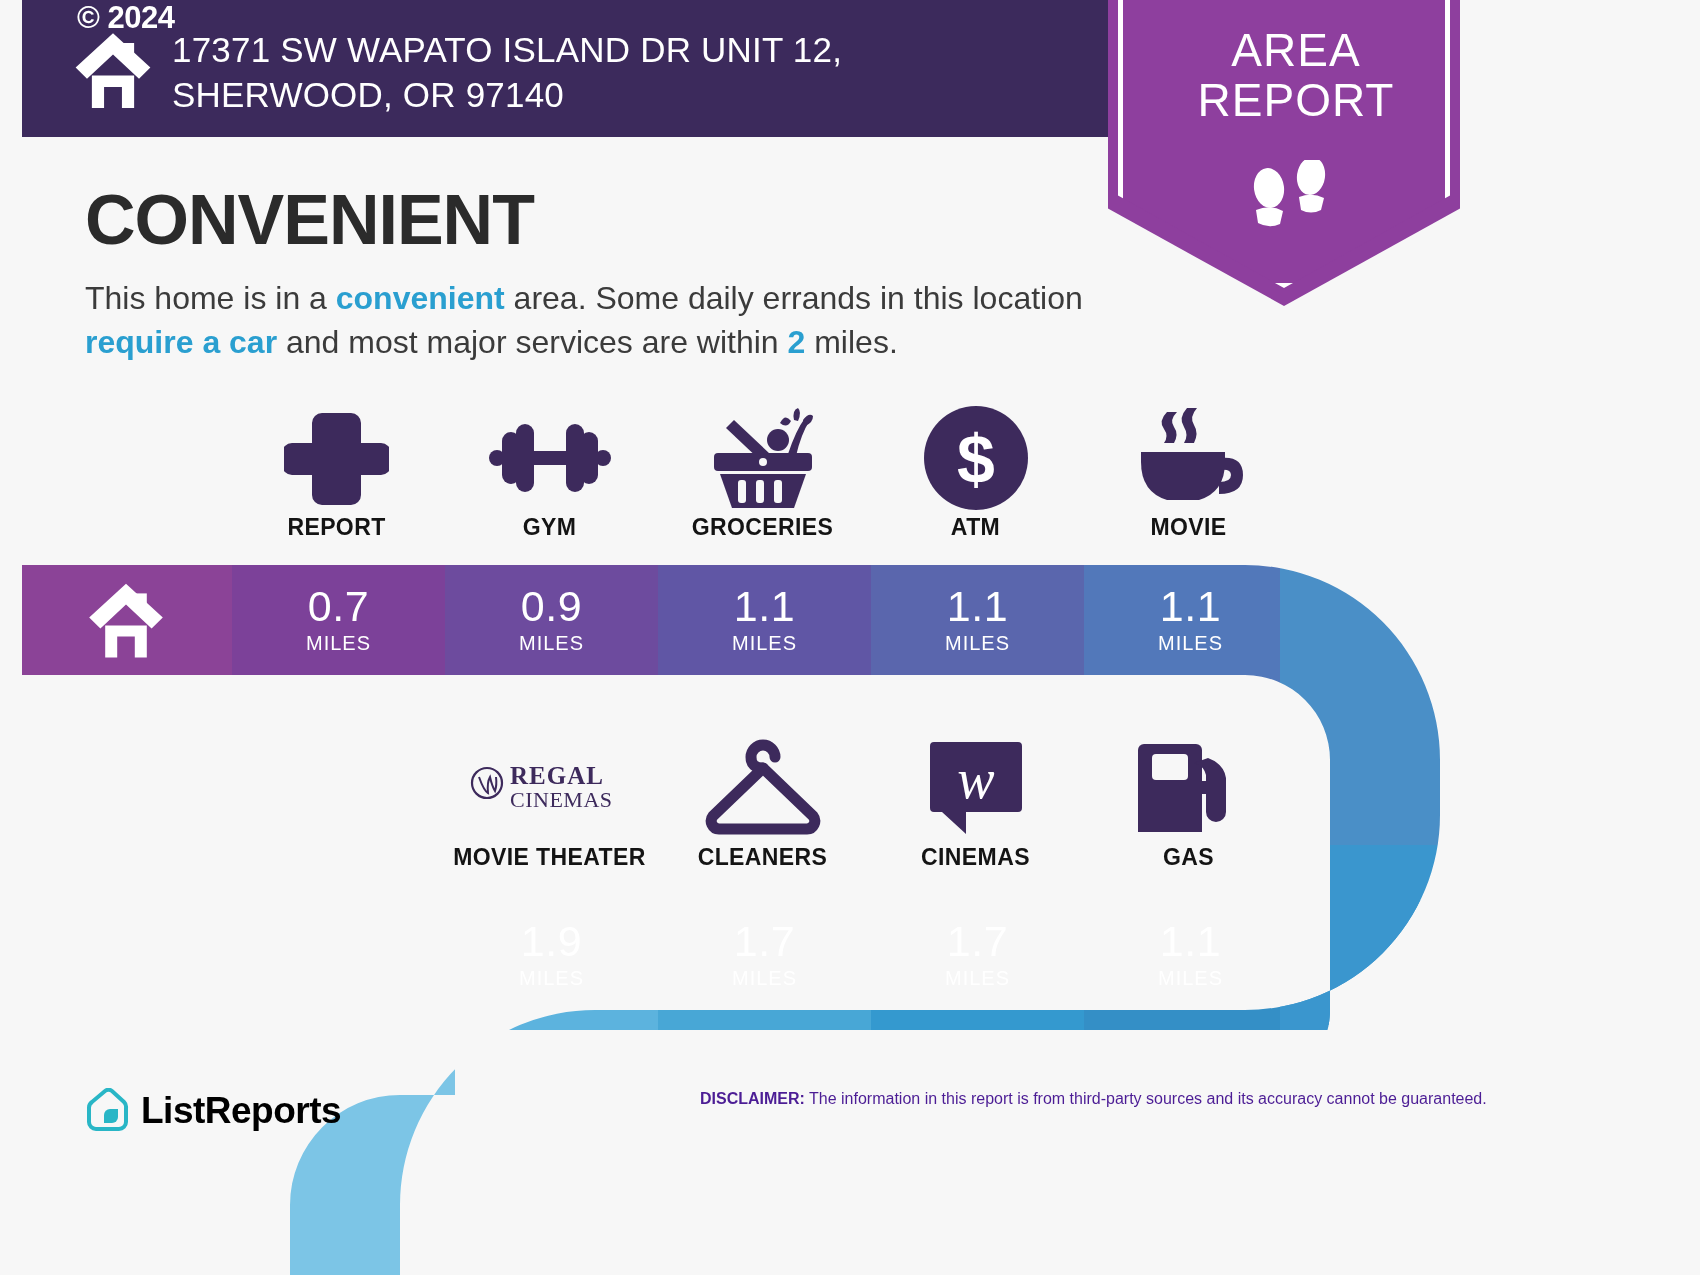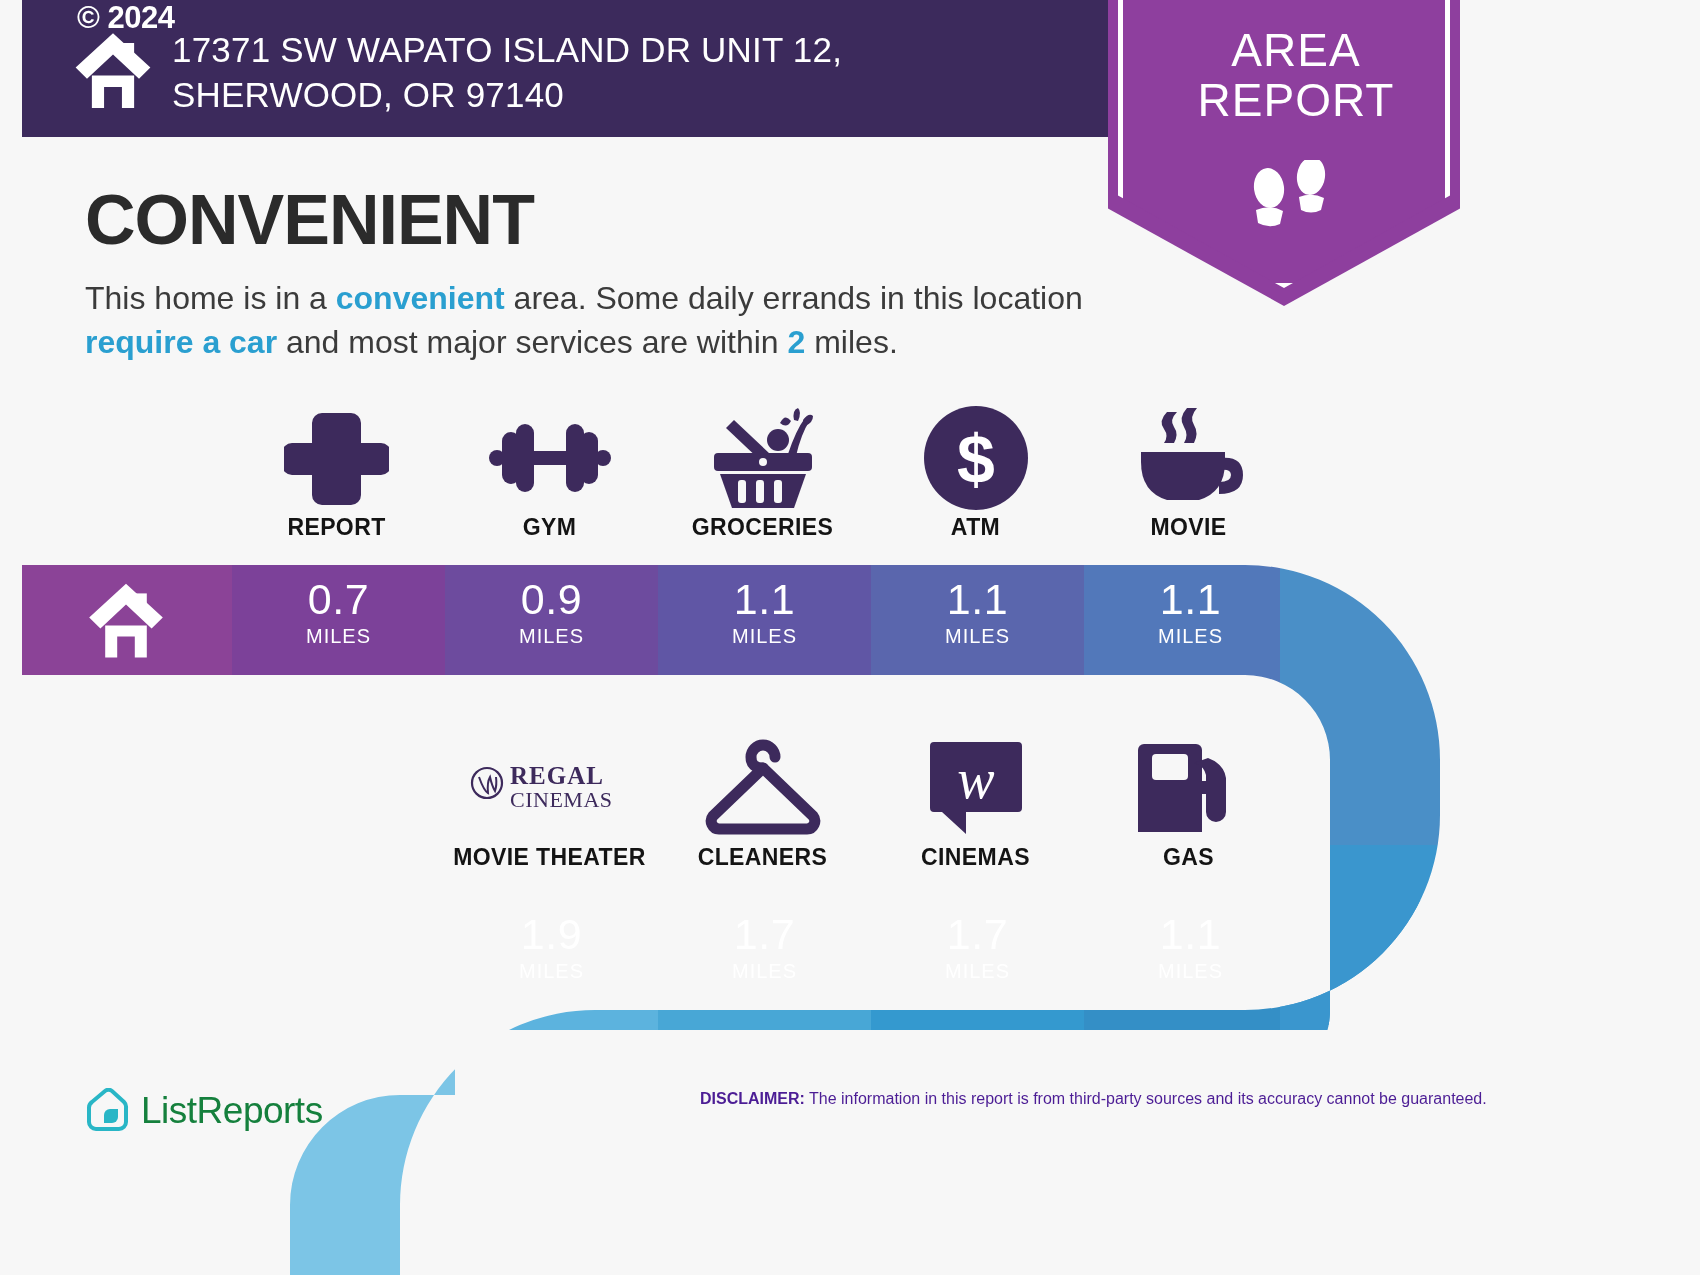--- a/index.html
+++ b/index.html
@@ -79,28 +79,28 @@
   .cellicon{position:absolute;top:0;width:213px;height:155px;text-align:center;}
   .cellicon .ic{height:105px;display:flex;align-items:center;justify-content:center;}
   .cellicon .lb{
     font-size:23px;font-weight:bold;color:#141414;letter-spacing:0.4px;
     margin-top:4px;
   }
 
   
   .distrow{position:absolute;height:110px;z-index:6;}
   .dcell{position:absolute;top:0;width:213px;height:110px;text-align:center;color:#fff;}
-  .dcell .num{font-size:43px;line-height:1.0;font-weight:400;padding-top:13px;letter-spacing:0.5px;}
+  .dcell .num{font-size:43px;line-height:1.0;font-weight:400;padding-top:20px;letter-spacing:0.5px;}
   .dcell .unit{font-size:20px;font-weight:400;letter-spacing:1px;margin-top:4px;}
 
   .homecell{position:absolute;left:86px;top:15px;width:80px;height:78px;z-index:7;}
 
   
   .logo{position:absolute;left:85px;top:1085px;width:260px;height:52px;z-index:10;display:flex;align-items:center;gap:12px;}
-  .logo-text{font-size:37px;color:#15803d;font-weight:400;letter-spacing:-0.5px;}
+  .logo-text{font-size:37px;color:#000000;font-weight:700;letter-spacing:-0.5px;}
   .disclaimer{
     position:absolute;left:700px;top:1088px;width:790px;
     font-size:16px;color:#4c1d95;line-height:1.38;z-index:10;
   }
   .disclaimer b{font-weight:bold;}
 </style>
 </head>
 <body>
 
 <div class="stage">

